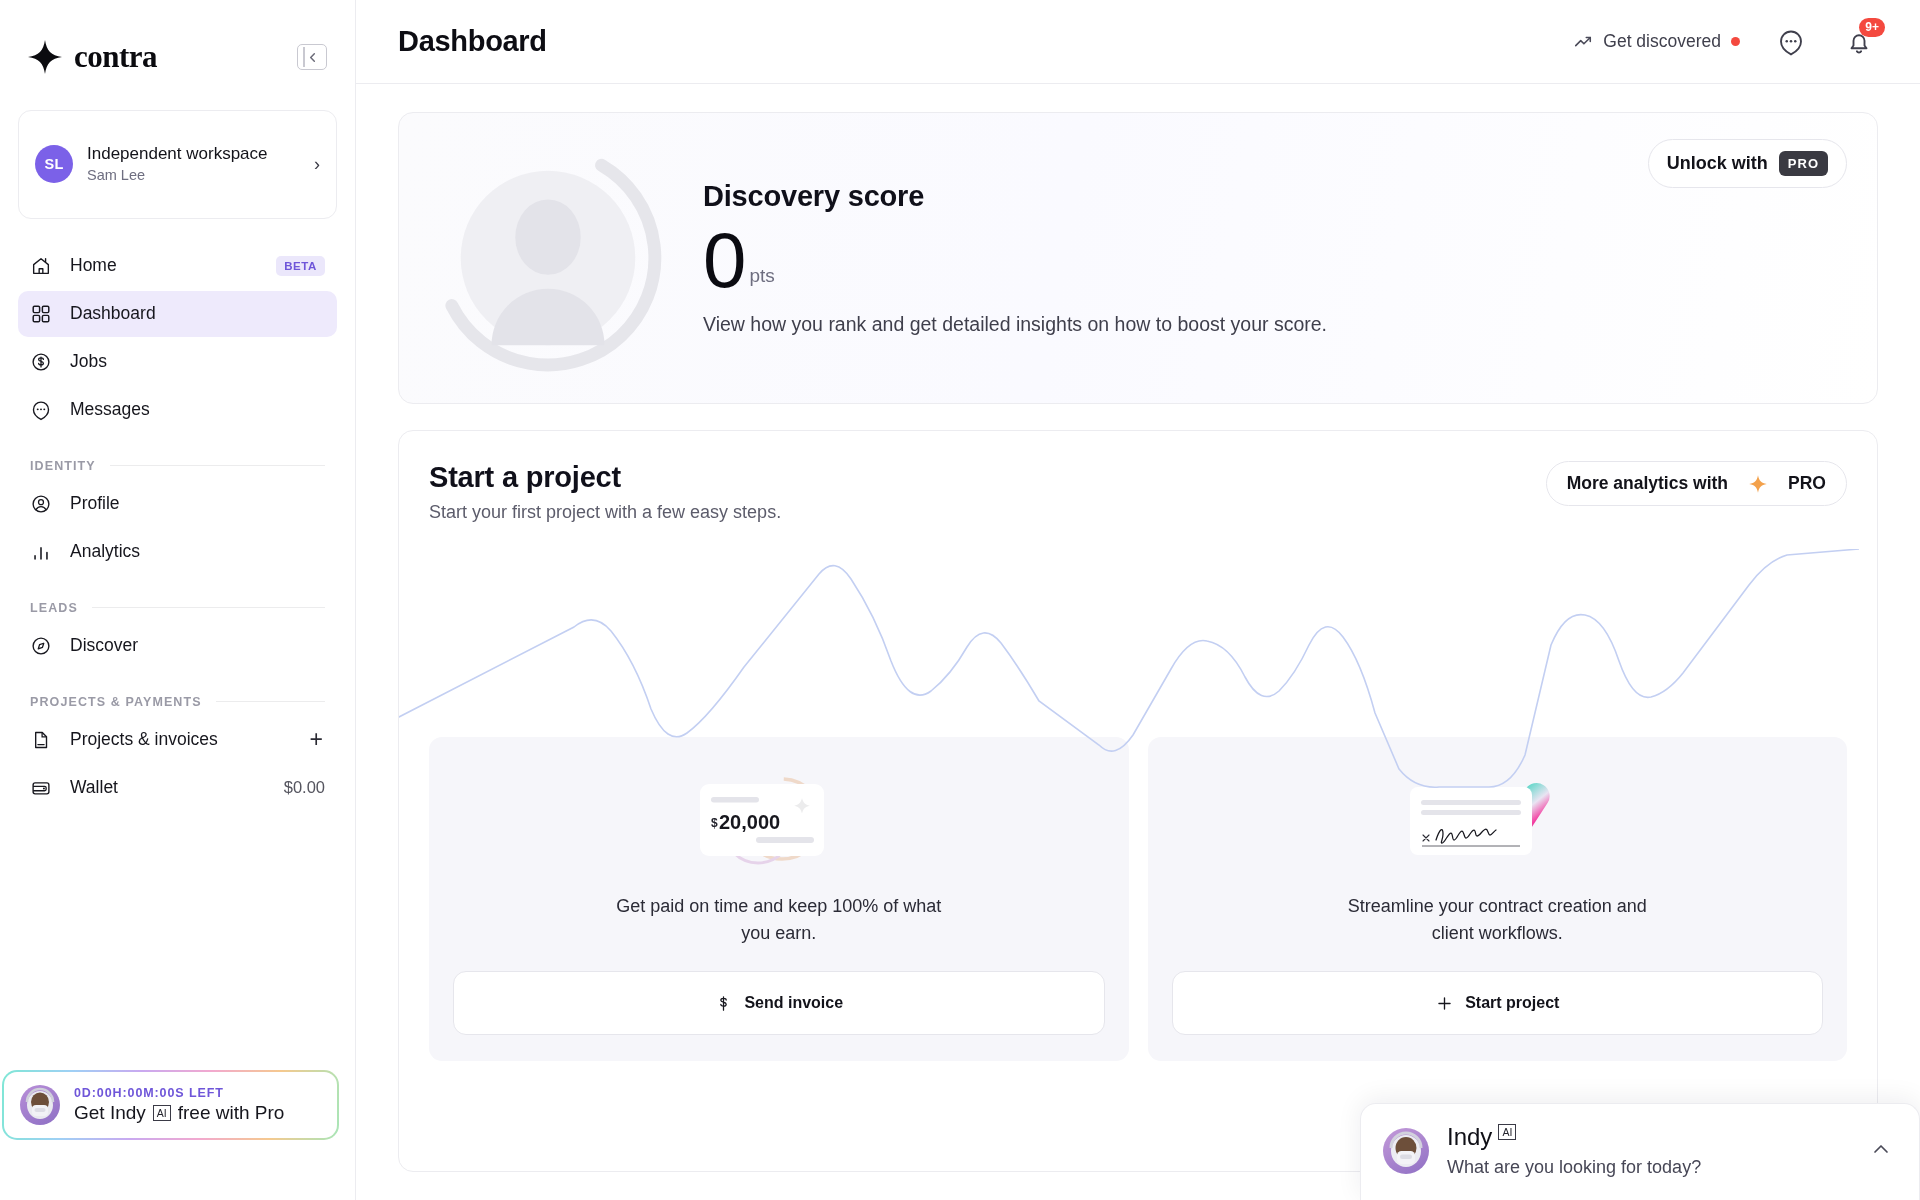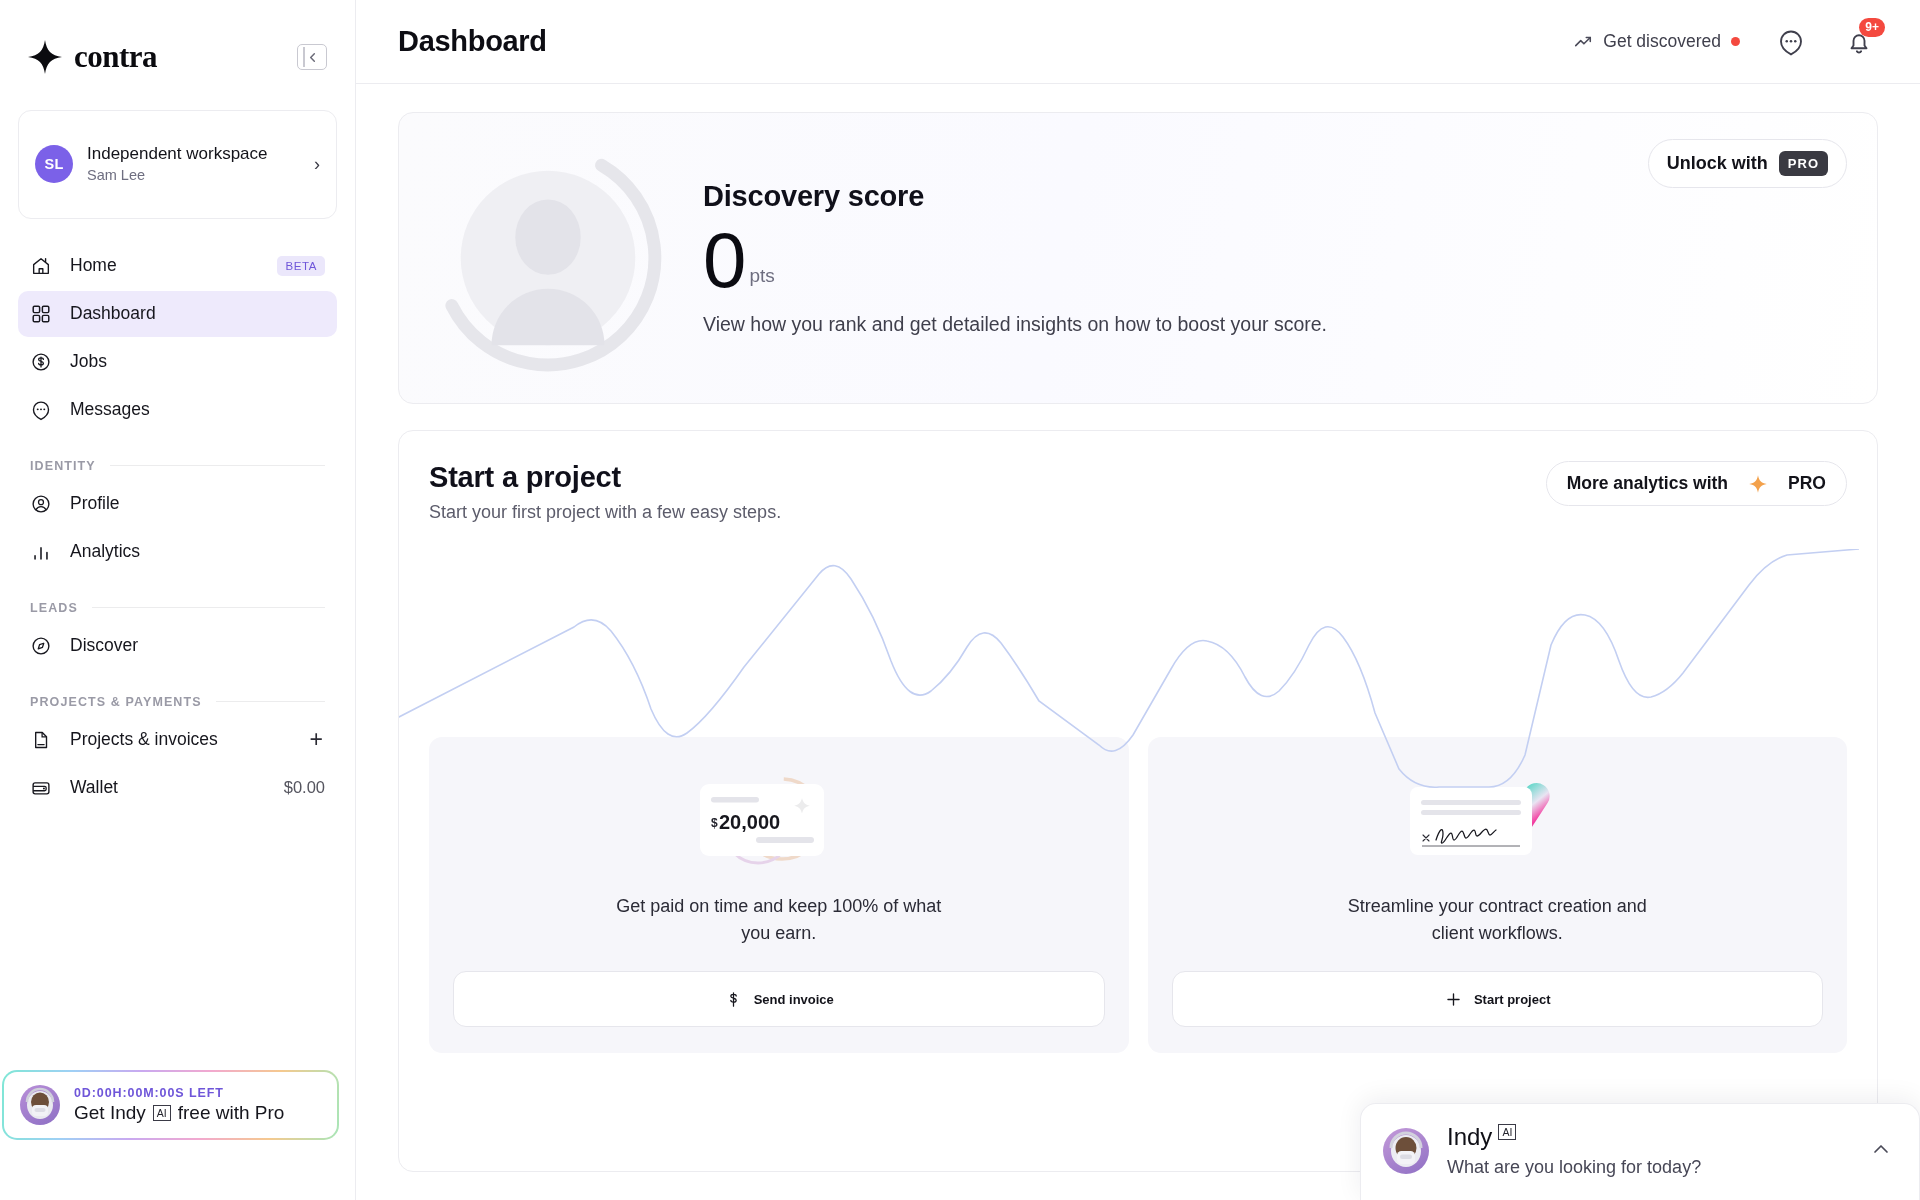--- a/index.html
+++ b/index.html
@@ -44,21 +44,21 @@
   .ws-chev { color:#3a3a46; font-size: 18px; line-height:1; }
 
   .nav { margin-top: 22px; }
   .nav-item { display:flex; align-items:center; gap: 18px; height: 46px;
     margin: 2px 18px; padding: 0 12px; border-radius: 10px; cursor: pointer;
     color: #16161d; font-size: 17.5px; position: relative; }
   .nav-item.active { background: #eeeafc; }
   .nav-item .ico { width: 22px; height: 22px; flex: 0 0 22px; display:block; }
   .nav-label { flex: 1; }
   .badge-beta { background:#ebe7fb; color:#6f56d9; font-size: 11.5px;
-    font-weight:400; letter-spacing:.6px; padding: 4px 8px; border-radius:5px; }
+    font-weight:700; letter-spacing:.6px; padding: 4px 8px; border-radius:5px; }
   .nav-right { font-size: 16.5px; color:#55555f; }
   .nav-plus { font-size: 23px; color:#2a2a33; line-height:1; padding: 0 2px;
     cursor:pointer; }
 
   .sec-head { display:flex; align-items:center; gap: 14px; margin: 26px 18px 8px 18px;
     padding: 0 12px; }
   .sec-head span { font-size: 12.5px; letter-spacing: 1.1px; font-weight: 700;
     color: #9a9aa6; white-space: nowrap; }
   .sec-head .rule { flex:1; height:1px; background:#ececed; }
 
@@ -138,22 +138,22 @@
     pointer-events:none; }
 
   .tiles { display:flex; gap: 19px; margin-top: 214px; }
   .tile { flex:1; background:#f6f6fa; border-radius: 13px; padding: 30px 24px 26px;
     display:flex; flex-direction:column; align-items:center; }
   .tile-art { height: 108px; display:flex; align-items:center;
     justify-content:center; width:100%; margin-bottom: 18px;}
   .tile-desc { font-size: 18px; color:#2b2b36; text-align:center; line-height:1.5;
     max-width: 330px; }
   .tile-btn { margin-top: 24px; width: 100%; background:#fff; border:1px solid #e6e6ec;
-    border-radius: 13px; height: 56px; display:flex; align-items:center;
-    justify-content:center; gap:11px; font-size:13px; font-weight:600;
+    border-radius: 13px; height: 64px; display:flex; align-items:center;
+    justify-content:center; gap:11px; font-size:16px; font-weight:600;
     color:#13131a; cursor:pointer;text-align:right; }
 
   
   .indy { position:absolute; right: 0px; bottom: 0px; width: 560px;
     background:#fff; border:1px solid #ececf0; border-bottom:none;
     border-radius: 16px 16px 0 0; padding: 20px 26px 22px 22px;
     display:flex; align-items:center; gap: 18px;
     box-shadow: 0 -4px 26px rgba(20,20,40,.07); cursor:pointer; z-index: 5; }
   .indy-av { width: 46px; height: 46px; border-radius:50%; flex:0 0 46px;
     background: linear-gradient(150deg,#c49ad9,#8f70c4); position:relative;

